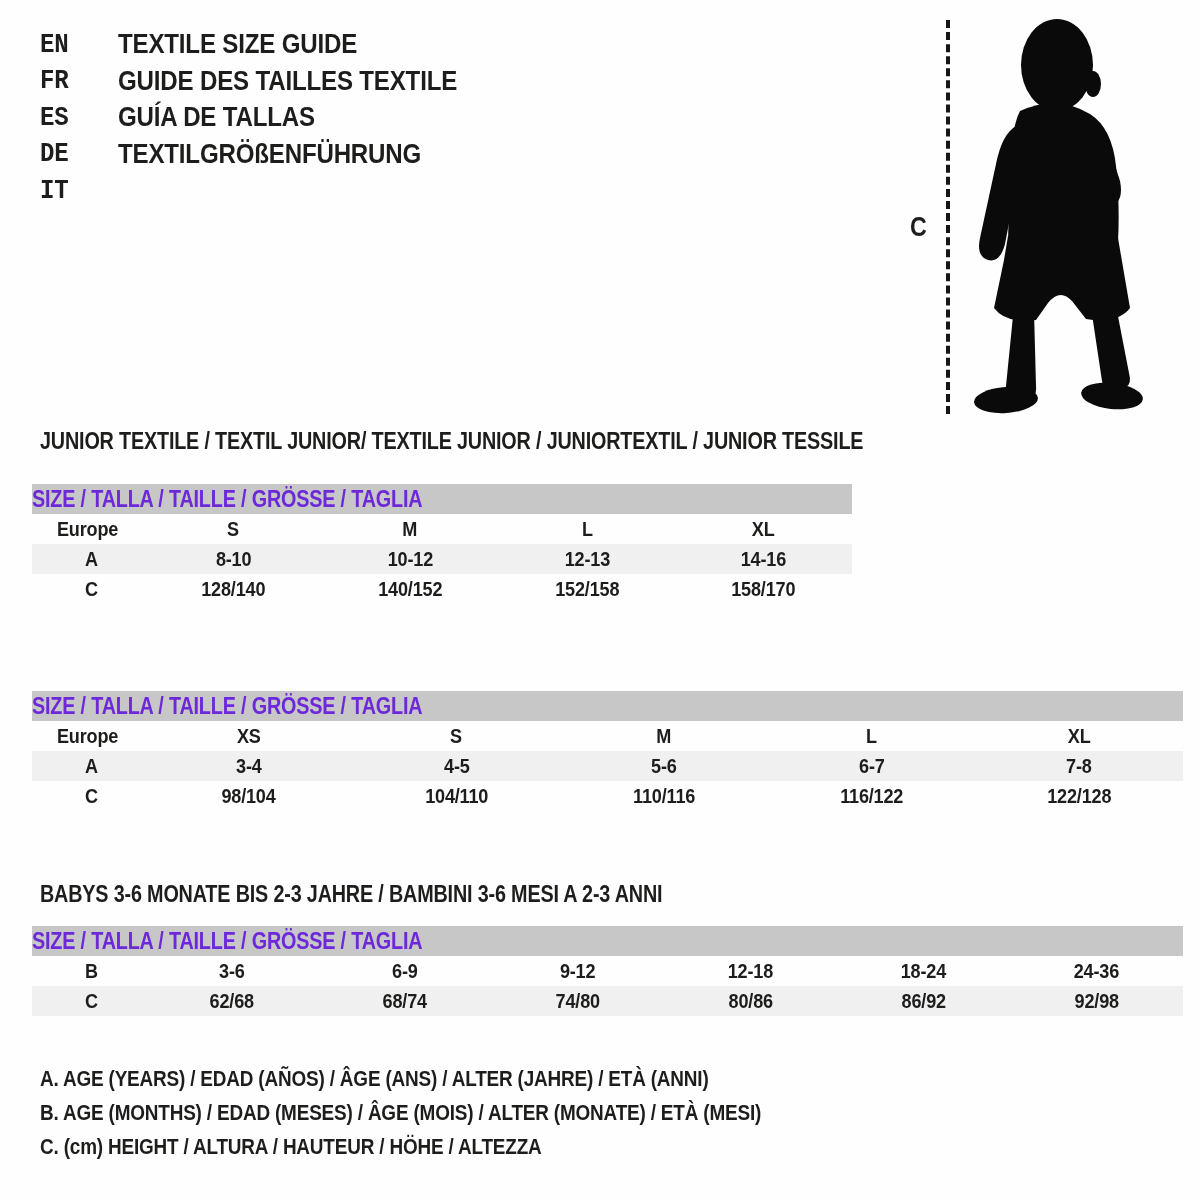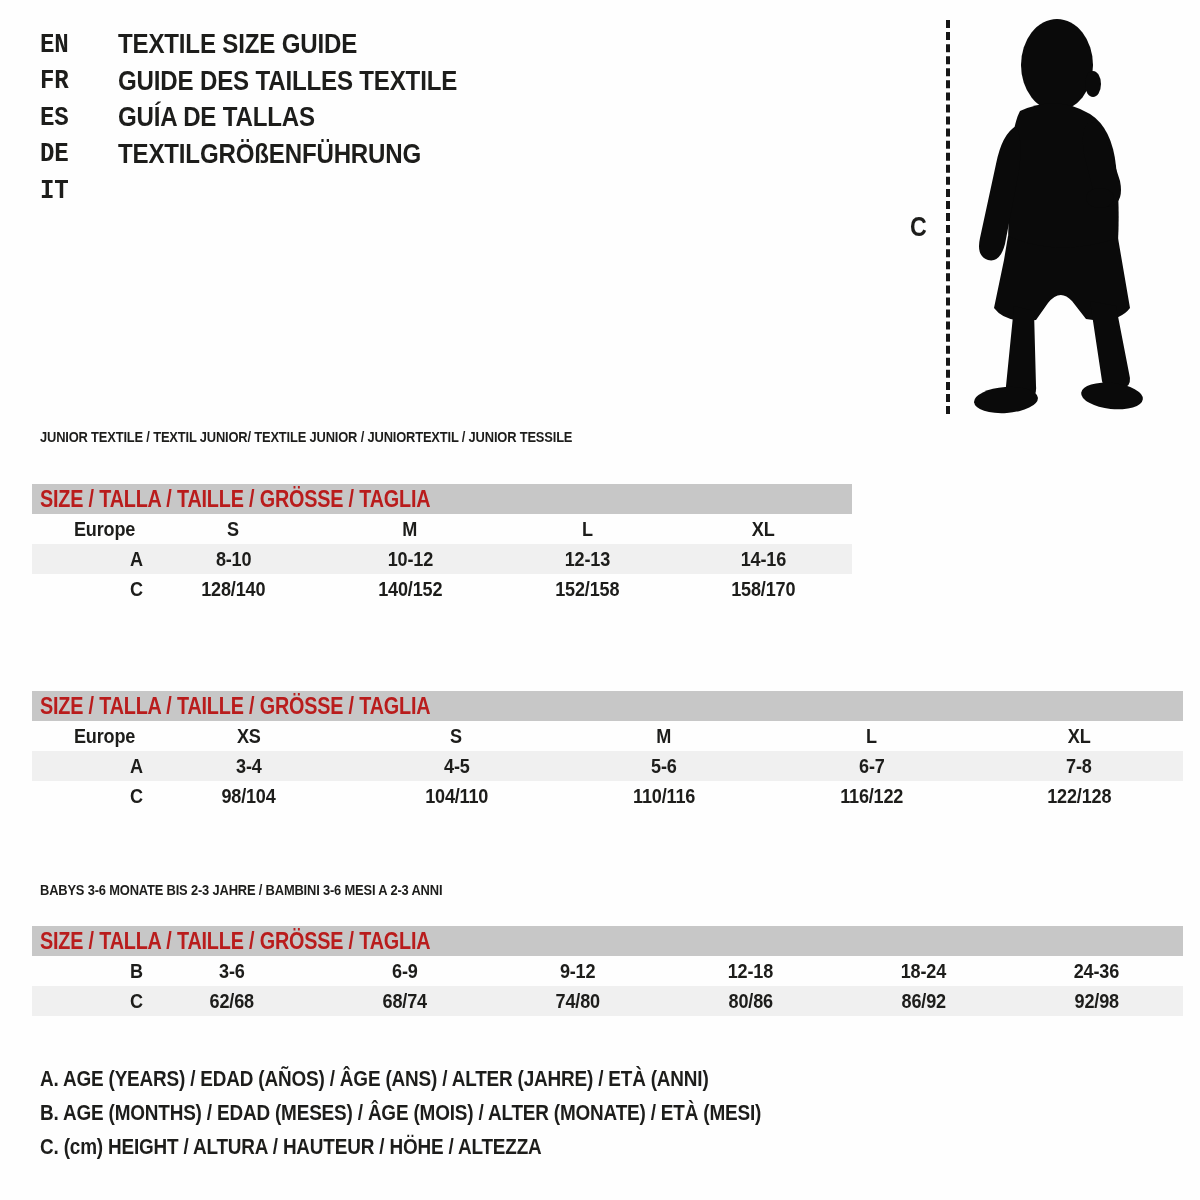--- a/index.html
+++ b/index.html
@@ -22,32 +22,32 @@
   .lang-row   { display:flex; height:36.5px; align-items:center; font-size:28px; }
   .lang-code  { width:78px;font-family:Liberation Mono, monospace; }
   .lang-title { }
 
   
   .dash-line { position:absolute; left:946px; top:20px; height:394px; width:0; border-left:4px dashed #161616; }
   .c-label   { position:absolute; left:910px; top:212px; font-size:27px; }
   .figure-svg { position:absolute; left:960px; top:16px; }
 
   
-  .sec-title { position:absolute; margin:0; font-size:15px; font-weight:700; }
+  .sec-title { position:absolute; margin:0; font-size:23px; font-weight:700; }
   .sub-a { font-size:0.62em; position:relative; top:3px; }
 
   
   .size-table { position:absolute; }
   .t-head {
-    height:30px; line-height:30px; background:#c7c7c7; color:#b91c1c;
-    padding-left:8px; box-sizing:border-box; font-size:23px;
+    height:30px; line-height:30px; background:#c7c7c7; color:#6d28d9;
+    padding-left:0; box-sizing:border-box; font-size:23px;
   }
   .t-row  { display:flex; height:30px; align-items:center; font-size:21px; }
   .t-row.alt { background:#f0f0f0; }
-  .t-label { width:113px; padding-left:8px; box-sizing:border-box; text-align:right; }
+  .t-label { width:113px; padding-left:8px; box-sizing:border-box; text-align:center; }
   .t-cell  { flex:1; text-align:center; }
 
   
   .legend { position:absolute; left:40px; top:1066px; }
   .legend-line { height:34px; display:flex; align-items:flex-start; font-size:22px; }
 </style>
 </head>
 <body>
 
 <div class="page">

